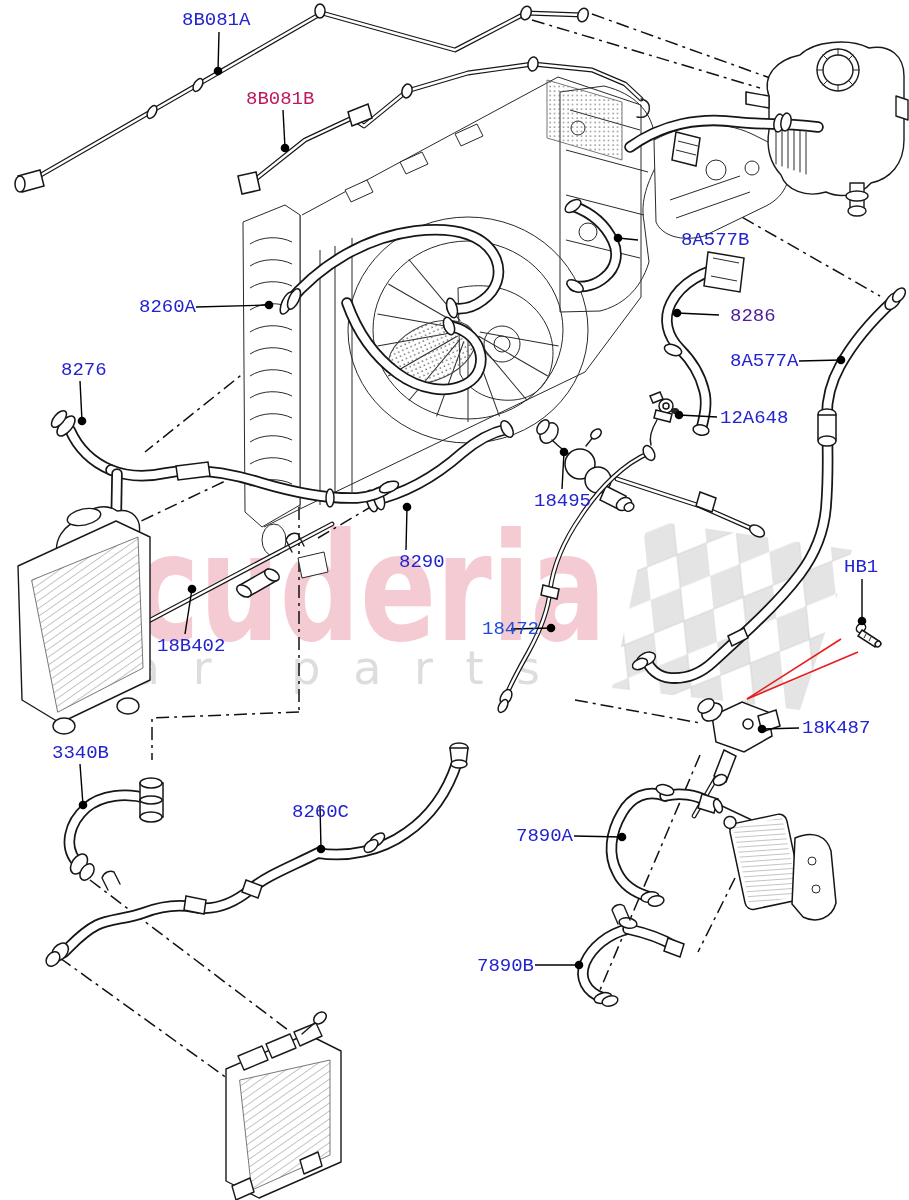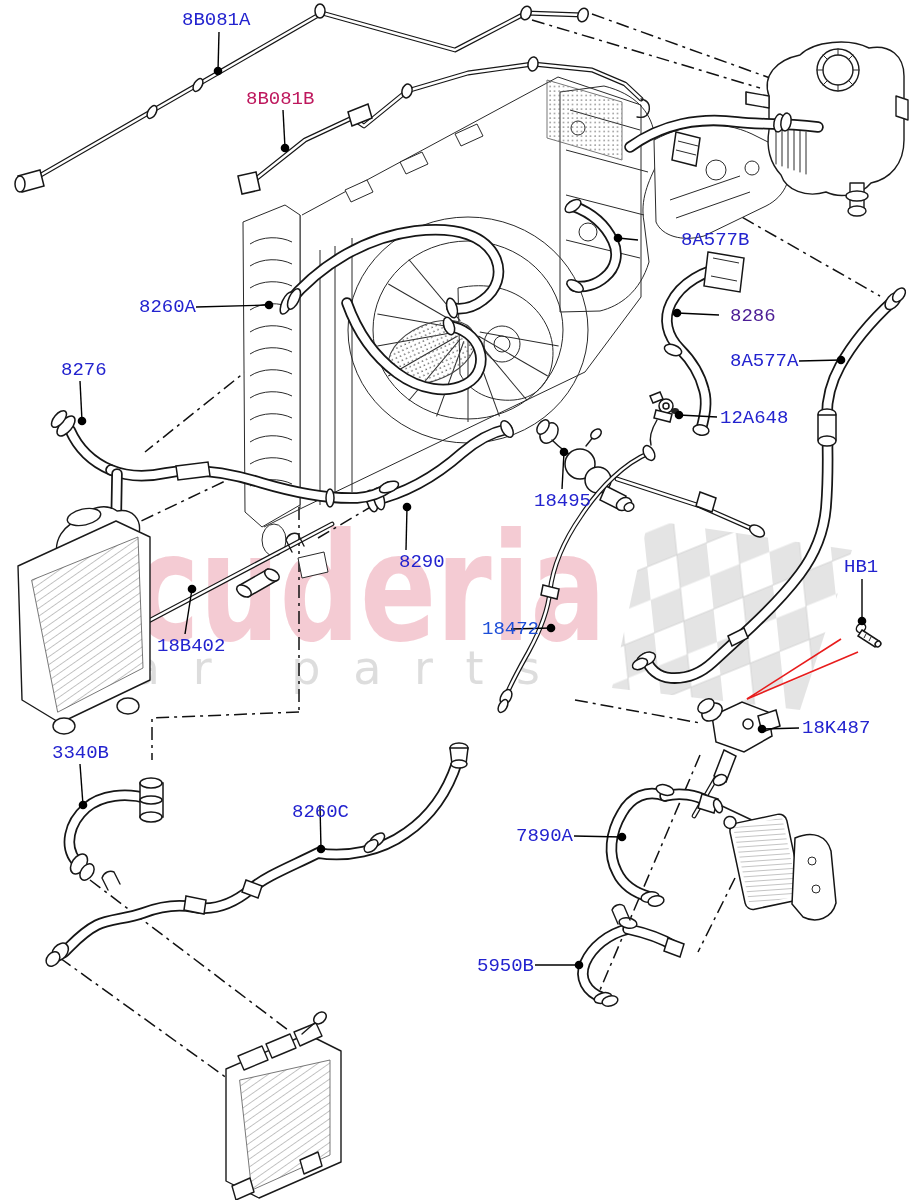--- a/index.html
+++ b/index.html
@@ -448,16 +448,16 @@
       <div class="part-label" style="left: 720px; top: 408px; color: rgb(35, 35, 207);">12A648</div>
       <div class="part-label" style="left: 534px; top: 491px; color: rgb(35, 35, 207);">18495</div>
       <div class="part-label" style="left: 386px; top: 552px; color: rgb(35, 35, 207); margin-left: 13px;">8290</div>
       <div class="part-label" style="left: 457px; top: 619px; color: #1d4ed8; margin-left: 25px;">18472</div>
       <div class="part-label" style="left: 844px; top: 557px; color: rgb(35, 35, 207);">HB1</div>
       <div class="part-label" style="left: 157px; top: 636px; color: rgb(35, 35, 207);">18B402</div>
       <div class="part-label" style="left: 52px; top: 743px; color: rgb(35, 35, 207);">3340B</div>
       <div class="part-label" style="left: 292px; top: 784px; color: rgb(35, 35, 207); margin-top: 18px;">8260C</div>
       <div class="part-label" style="left: 802px; top: 718px; color: rgb(35, 35, 207);">18K487</div>
       <div class="part-label" style="left: 516px; top: 826px; color: rgb(35, 35, 207);">7890A</div>
-      <div class="part-label" style="left: 477px; top: 956px; color: rgb(35, 35, 207);">5950B</div>
+      <div class="part-label" style="left: 477px; top: 956px; color: rgb(35, 35, 207);">7890B</div>
     </div>
 
 </div>
 
 </body></html>

